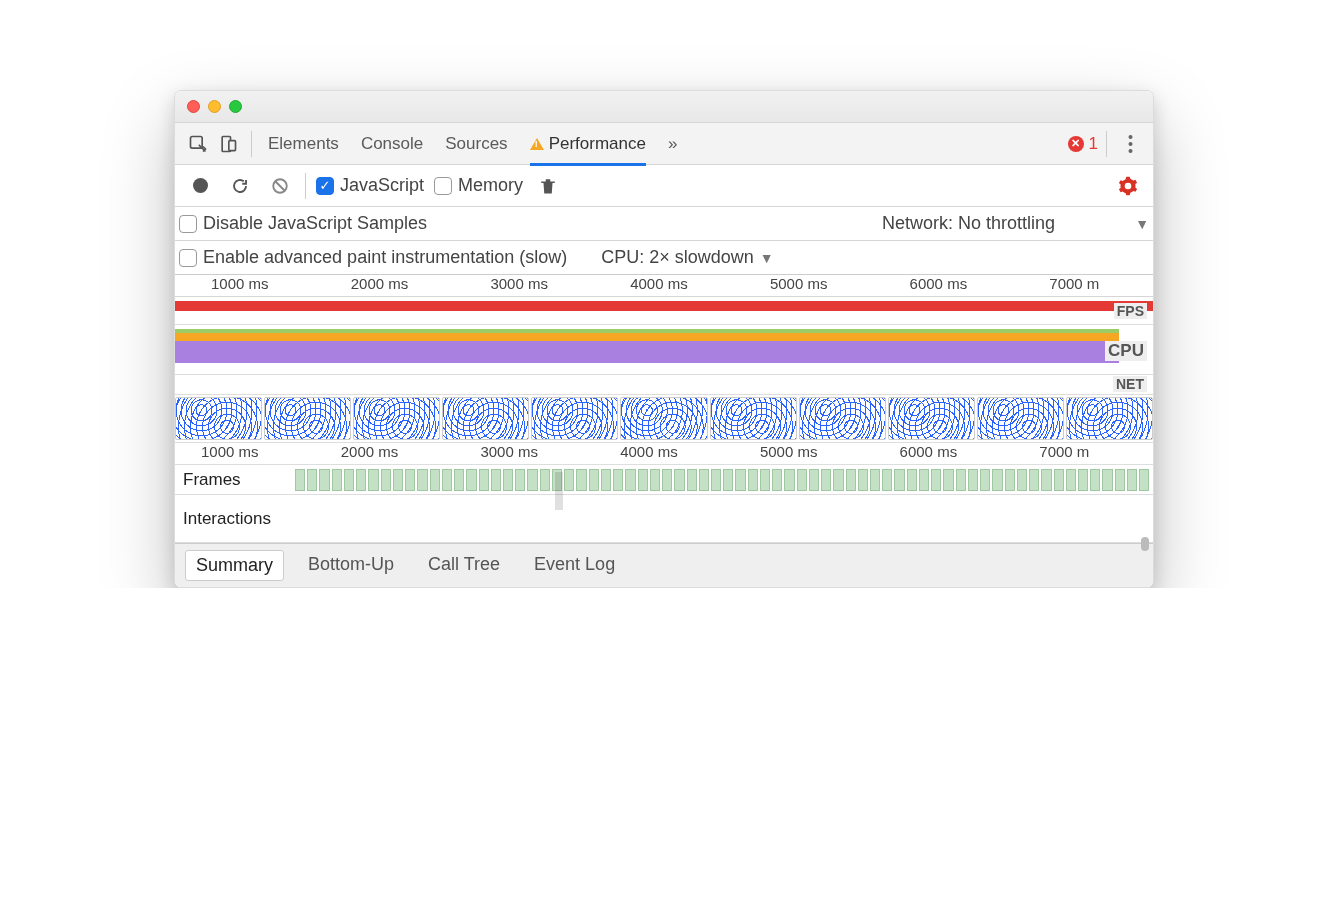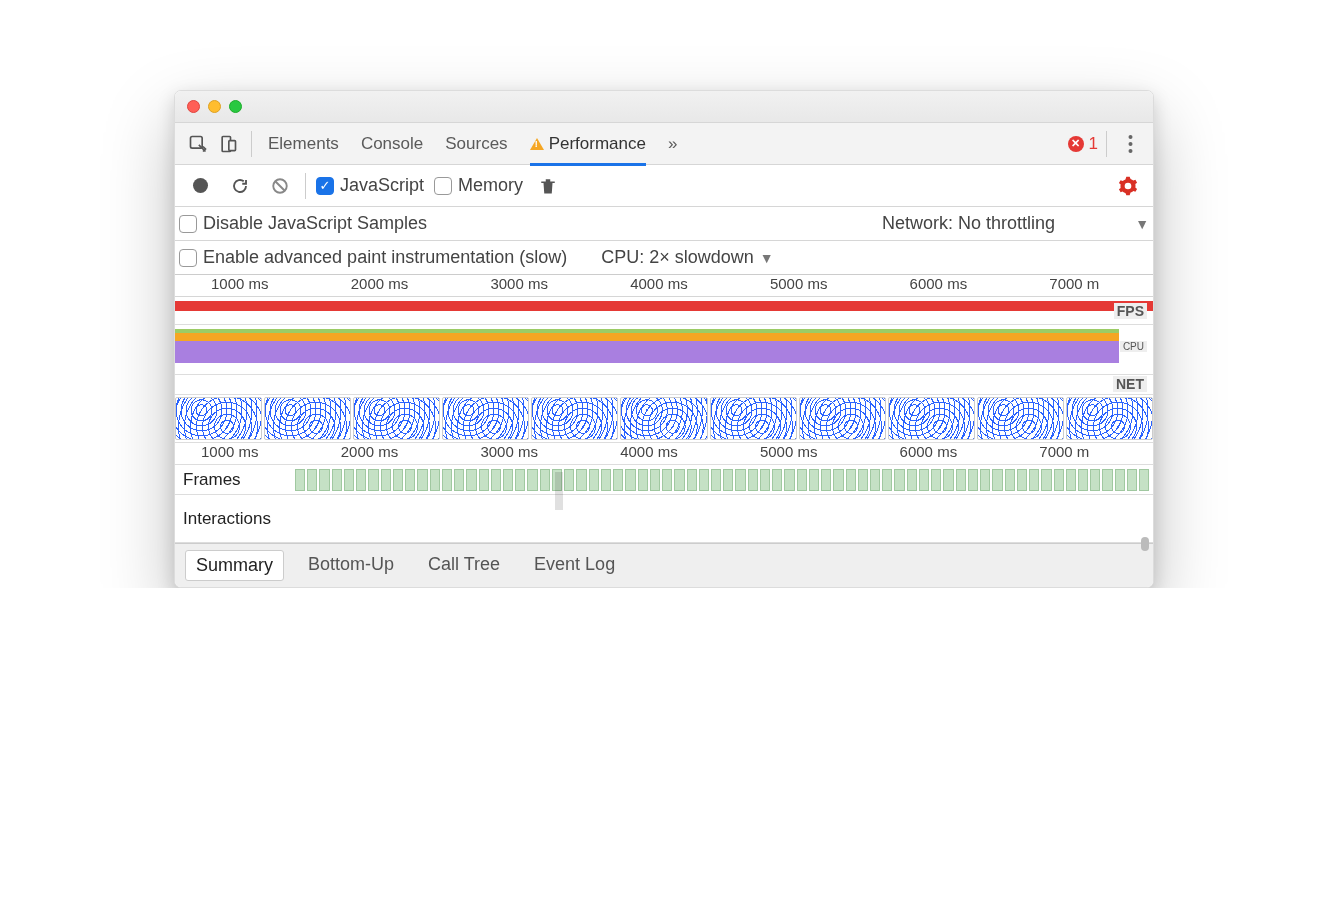--- a/index.html
+++ b/index.html
@@ -94,21 +94,21 @@
   }
   .tickrow { display:flex; width:100%; }
   .tick { flex:1; text-align:left; padding-left:36px; white-space:nowrap;}
   .fps-row { height: 28px; position: relative; border-bottom:1px solid #ddd;}
   .redstrip{ position:absolute; top:4px; left:0; right:0; height:10px; background:#e53935;}
   .fps-label { position:absolute; right:6px; top:6px; font-size:14px; color:#555; font-weight:700; background:#eee; padding:0 3px;}
   .cpu-row { height: 50px; position:relative; border-bottom:1px solid #ddd;}
   .cpu-green { position:absolute; top:4px; left:0; right:34px; height:6px; background:#9ccc65;}
   .cpu-orange{ position:absolute; top:8px; left:0; right:34px; height:12px; background:#f5a623;}
   .cpu-purple{ position:absolute; top:16px; left:0; right:34px; height:22px; background:#a97fe0;}
-  .cpu-label { position:absolute; right:6px; top:16px; font-size:10px; color:#555; font-weight:400; background:#eee; padding:0 3px;}
+  .cpu-label { position:absolute; right:6px; top:16px; font-size:17px; color:#555; font-weight:700; background:#eee; padding:0 3px;}
   .net-row { height:20px; position:relative; border-bottom:1px solid #ddd;}
   .net-label{ position:absolute; right:6px; top:1px; font-size:14px; color:#555; font-weight:700; background:#eee; padding:0 3px;}
   .thumbs { height:48px; display:flex; gap:2px; border-bottom:1px solid #ddd; overflow:hidden;}
   .thumb { flex:1; background: repeating-radial-gradient(circle at 30% 30%, #2962ff 0 1px, transparent 1px 5px), repeating-radial-gradient(circle at 60% 70%, #2962ff 0 1px, transparent 1px 6px), #fff; border:1px solid #ccc; border-radius:2px; margin:2px 0;}
   .frames-header{ height:22px; font-size:15px; color:#444; display:flex; border-bottom:1px solid #ddd;}
   .frames-header .ftick{ flex:1; text-align:left; padding-left:26px; white-space:nowrap;}
   .trackrow { display:flex; border-bottom:1px solid #ddd; min-height:30px; align-items:center;}
   .trackrow .label{ width:120px; font-size:17px; padding:3px 8px; color:#222;}
   .frames-bars{ flex:1; display:flex; gap:2px; padding:3px 4px 3px 0;}
   .fbar{ flex:1; background:#c5e1c5; height:22px; border:1px solid #a0c8a0;}

